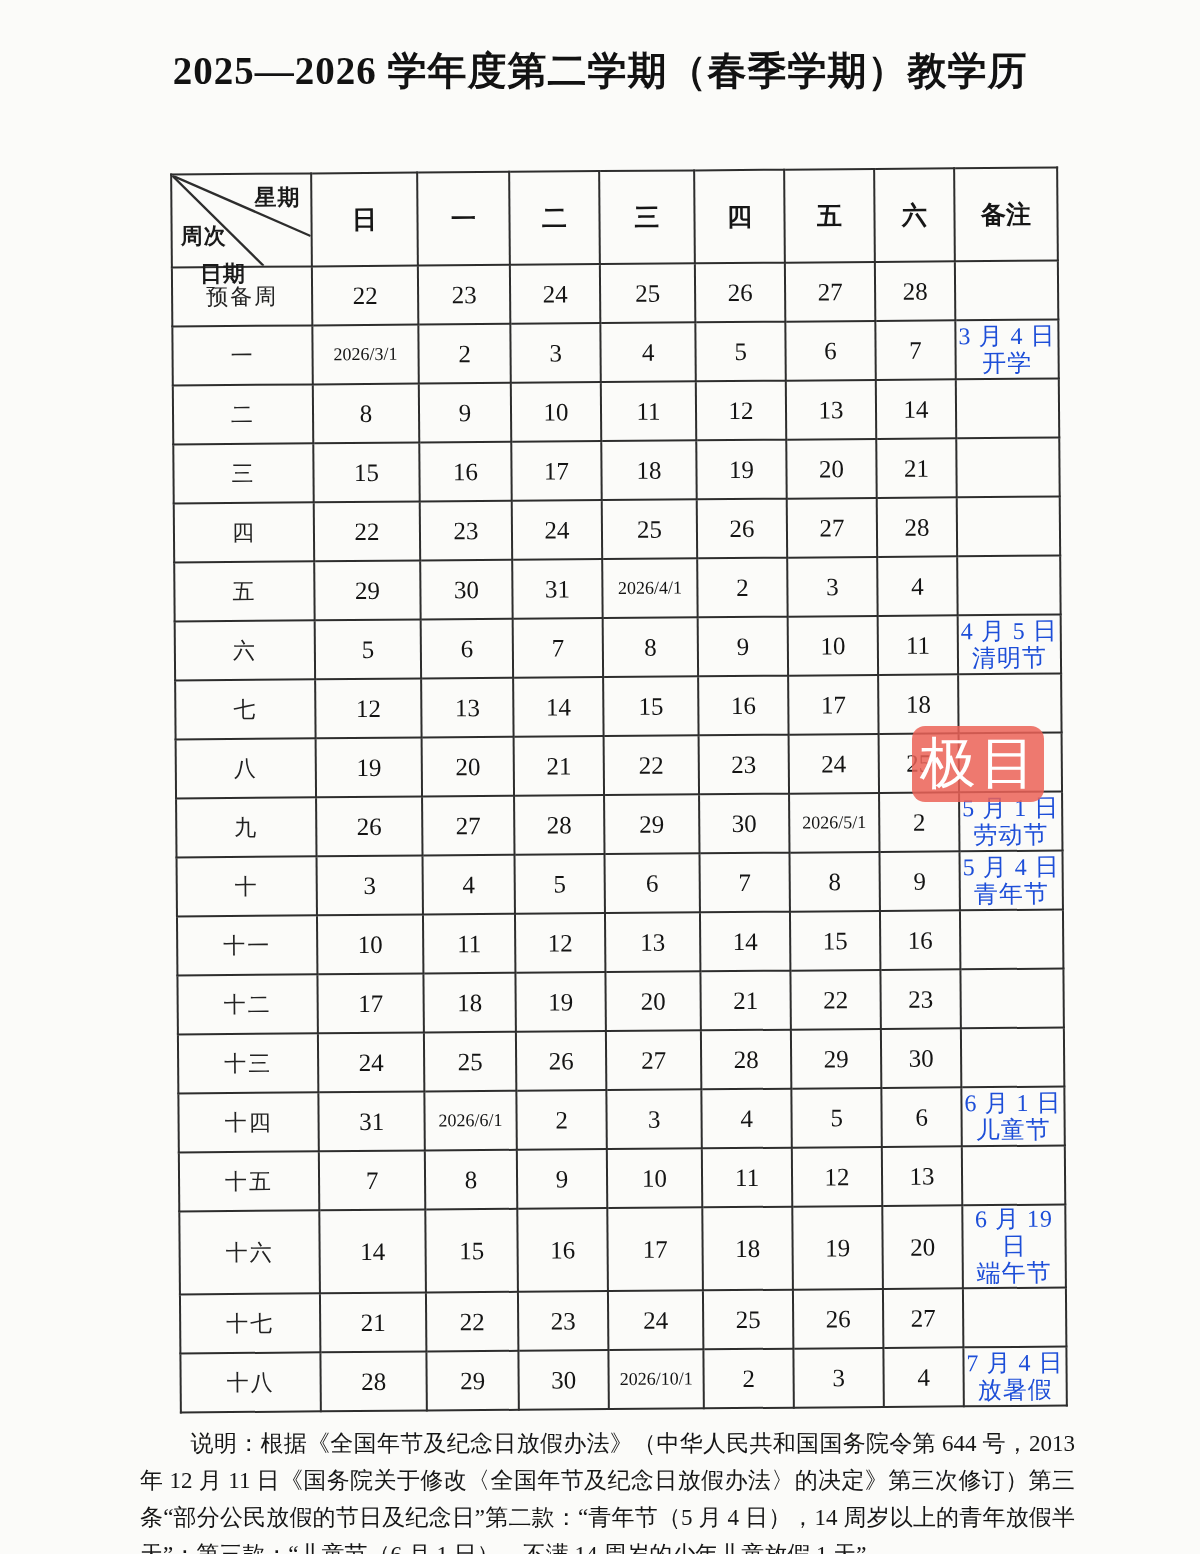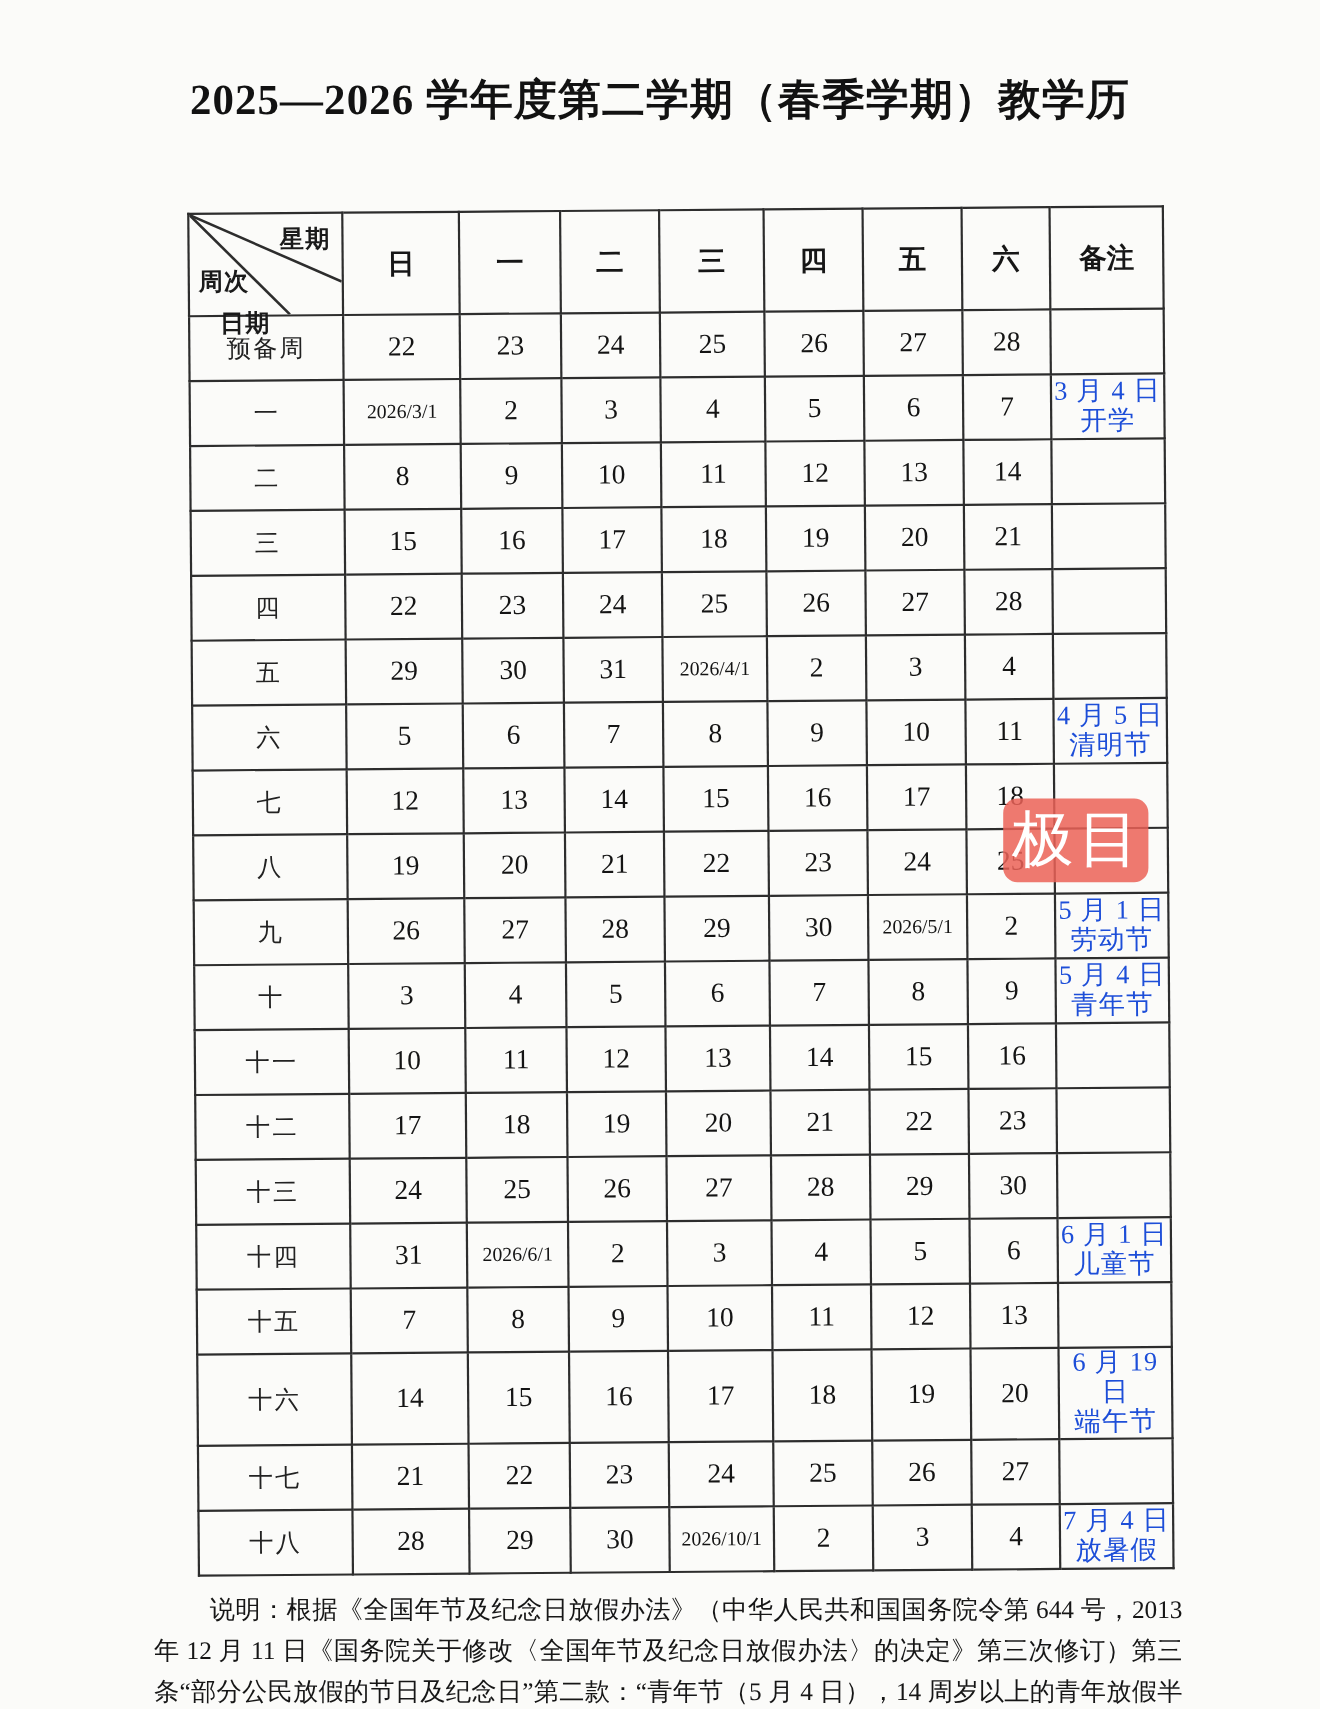--- a/index.html
+++ b/index.html
@@ -10,21 +10,21 @@
     width: 1200px;
     height: 1554px;
     background: #fbfbf9;
     font-family: "Liberation Serif", "DejaVu Serif", serif;
     color: #1c1c1c;
     position: relative;
     overflow: hidden;
   }
   .title {
     margin: 0;
-    padding-top: 64px;
+    padding-top: 44px;
     text-align: center;
     font-size: 39px;
     font-weight: bold;
     letter-spacing: 1px;
     color: #121212;
     font-family: "Liberation Serif", "DejaVu Serif", serif;
   }
   .table-wrap {
     margin: 72px 0 0 175px;
     width: 886px;

